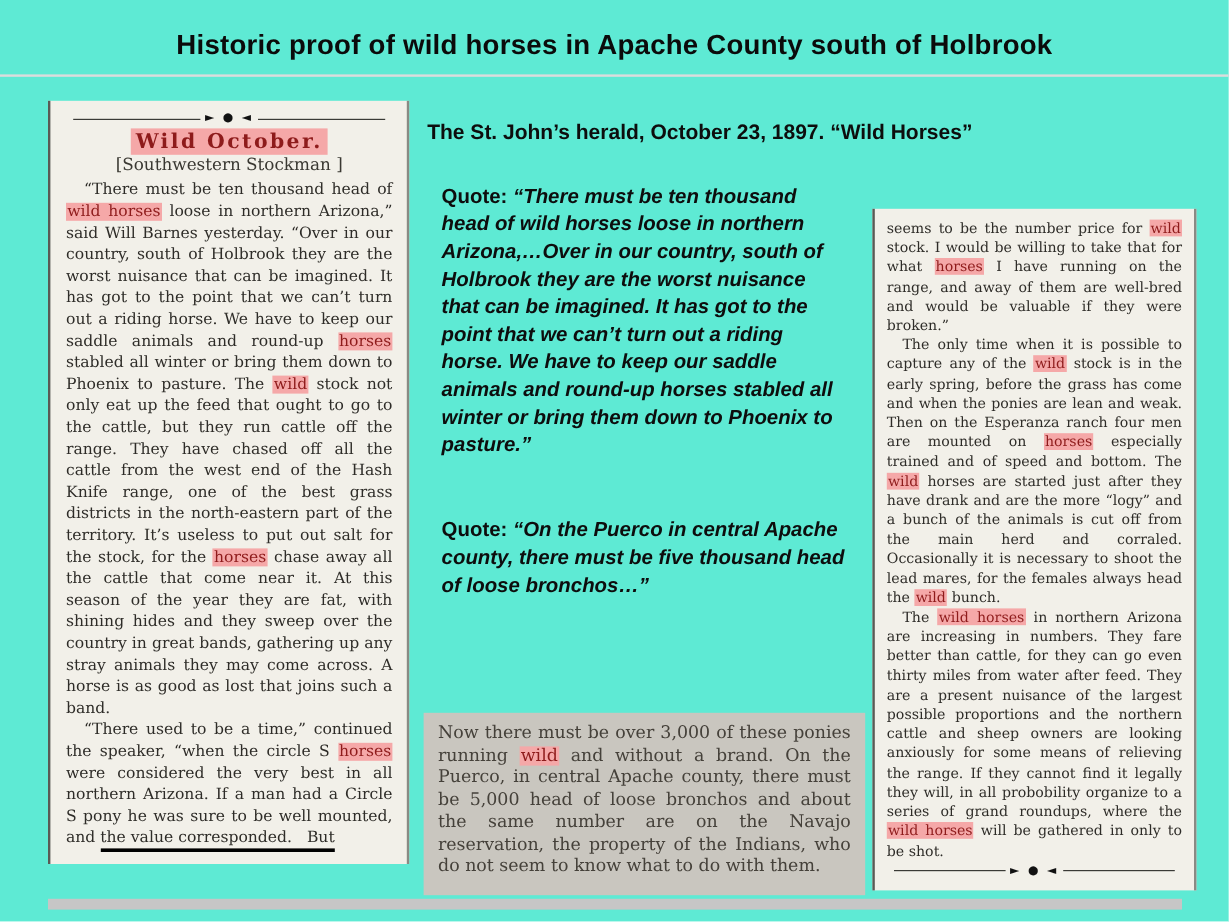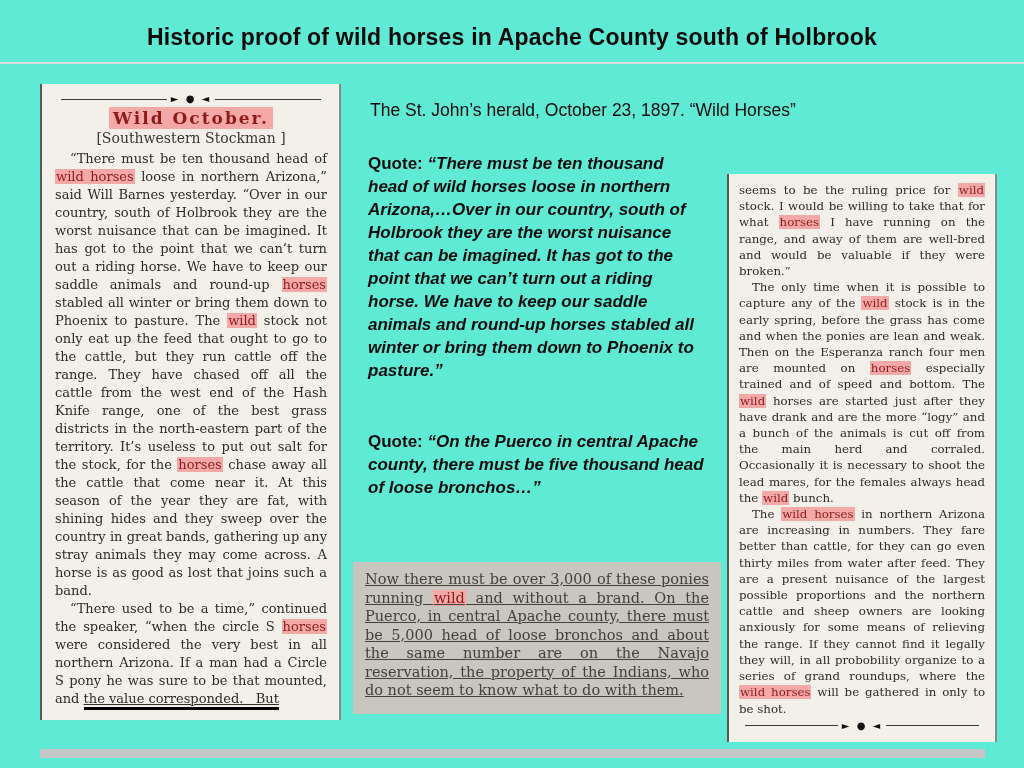--- a/index.html
+++ b/index.html
@@ -29,33 +29,33 @@
   .orn-glyphs{font-size:10px;color:#111;letter-spacing:2px;line-height:10px;}
 
   .clip-headline{text-align:center;font-size:17px;font-weight:bold;letter-spacing:2px;margin:2px 0 2px 0;}
   .clip-headline .hl{padding:1px 4px;}
   .clip-attr{text-align:center;font-size:14px;margin:0 0 4px 0;color:#3a3832;}
 
   .np{ text-align:justify;font-size:13px;line-height:18px;margin:0;text-indent:15px;}
   .np-right{text-align:justify;font-size:11.8px;line-height:16.2px;margin:0;}
   .indent{text-indent:13px;}
   .hl{background:var(--highlight_bg);color:var(--highlight_text);padding:0 1px;}
-  .ul{border-bottom:3.5px solid #000;padding-bottom:1px;text-decoration:underline;}
+  .ul{border-bottom:3.5px solid #000;padding-bottom:1px;}
 
-  .mid-heading{position:absolute;left:370px;top:100px;width:600px;
-    font-size:17.5px;font-weight:normal;color:#0d0d0d;}
+  .mid-heading{position:absolute;left:356px;top:100px;width:600px;
+    font-size:17.5px;font-weight:bold;color:#0d0d0d;}
   .quote{position:absolute;left:368px;width:336px;font-size:17px;font-weight:bold;
     line-height:23px;color:#0d0d0d;}
   .quote-1{top:152px;}
   .quote-2{top:430px;}
   .quote-text{font-style:italic;}
 
-  .clip-bottom{position:absolute;left:353px;top:562px;width:368px;height:152px;
+  .clip-bottom{position:absolute;left:353px;top:594px;width:368px;height:152px;
     background:var(--paper_dark_bg);color:#45413a;font-family:"DejaVu Serif",serif;
-    padding:8px 12px;box-sizing:border-box;overflow:hidden;text-decoration:underline;}
+    padding:8px 12px;box-sizing:border-box;overflow:hidden;}
   .clip-bottom p{margin:0;text-align:justify;font-size:14.5px;line-height:18.5px;}
 
   .right-ornament{margin-top:2px;}
   .bottom-bar{position:absolute;left:40px;top:749px;width:945px;height:9px;background:var(--bar);}
 </style>
 </head>
 <body>
 
 <div class="slide">
 
@@ -66,39 +66,39 @@
     <div class="ornament">
       <span class="orn-line"></span>
         <span class="orn-glyphs">► ● ◄</span>
         <span class="orn-line"></span>
     </div>
     <div class="clip-headline">
       <span class="hl">Wild October.</span>
     </div>
     <div class="clip-attr">[Southwestern Stockman ]</div>
     <p class="np"><span>“There must be ten thousand head of </span><span class="hl">wild horses</span><span> loose in northern Arizona,” said Will Barnes yesterday. “Over in our country, south of Holbrook they are the worst nuisance that can be imagined. It has got to the point that we can’t turn out a riding horse. We have to keep our saddle animals and round-up </span><span class="hl">horses</span><span> stabled all winter or bring them down to Phoenix to pasture. The </span><span class="hl">wild</span><span> stock not only eat up the feed that ought to go to the cattle, but they run cattle off the range. They have chased off all the cattle from the west end of the Hash Knife range, one of the best grass districts in the north-eastern part of the territory. It’s useless to put out salt for the stock, for the </span><span class="hl">horses</span><span> chase away all the cattle that come near it. At this season of the year they are fat, with shining hides and they sweep over the country in great bands, gathering up any stray animals they may come across. A horse is as good as lost that joins such a band.</span></p>
-    <p class="np"><span>“There used to be a time,” continued the speaker, “when the circle S </span><span class="hl">horses</span><span> were considered the very best in all northern Arizona. If a man had a Circle S pony he was sure to be that mounted, and </span><span class="ul">the value corresponded.&nbsp;&nbsp;&nbsp;But</span></p>
+    <p class="np"><span>“There used to be a time,” continued the speaker, “when the circle S </span><span class="hl">horses</span><span> were considered the very best in all northern Arizona. If a man had a Circle S pony he was sure to be well mounted, and </span><span class="ul">the value corresponded.&nbsp;&nbsp;&nbsp;But</span></p>
   </div>
 
   <div class="mid-heading">The St. John’s herald, October 23, 1897. “Wild Horses”</div>
 
   <div class="quote quote-2">
     <span>Quote: </span><span class="quote-text">“On the Puerco in central Apache county, there must be five thousand head of loose bronchos…”</span>
   </div>
 
   <div class="quote quote-1">
     <span>Quote: </span><span class="quote-text">“There must be ten thousand head of wild horses loose in northern Arizona,…Over in our country, south of Holbrook they are the worst nuisance that can be imagined. It has got to the point that we can’t turn out a riding horse. We have to keep our saddle animals and round-up horses stabled all winter or bring them down to Phoenix to pasture.”</span>
   </div>
 
   <div class="clip-bottom">
     <p><span>Now there must be over 3,000 of these ponies running </span><span class="hl">wild</span><span> and without a brand. On the Puerco, in central Apache county, there must be 5,000 head of loose bronchos and about the same number are on the Navajo reservation, the property of the Indians, who do not seem to know what to do with them.</span></p>
   </div>
 
   <div class="clip clip-right">
-    <p class="np-right"><span>seems to be the ruling price for </span><span class="hl">wild</span><span> stock. I would be willing to take that for what </span><span class="hl">horses</span><span> I have running on the range, and away of them are well-bred and would be valuable if they were broken.”</span></p>
+    <p class="np-right"><span>seems to be the number price for </span><span class="hl">wild</span><span> stock. I would be willing to take that for what </span><span class="hl">horses</span><span> I have running on the range, and away of them are well-bred and would be valuable if they were broken.”</span></p>
     <p class="np-right indent"><span>The only time when it is possible to capture any of the </span><span class="hl">wild</span><span> stock is in the early spring, before the grass has come and when the ponies are lean and weak. Then on the Esperanza ranch four men are mounted on </span><span class="hl">horses</span><span> especially trained and of speed and bottom. The </span><span class="hl">wild</span><span> horses are started just after they have drank and are the more “logy” and a bunch of the animals is cut off from the main herd and corraled. Occasionally it is necessary to shoot the lead mares, for the females always head the </span><span class="hl">wild</span><span> bunch.</span></p>
     <p class="np-right indent"><span>The </span><span class="hl">wild horses</span><span> in northern Arizona are increasing in numbers. They fare better than cattle, for they can go even thirty miles from water after feed. They are a present nuisance of the largest possible proportions and the northern cattle and sheep owners are looking anxiously for some means of relieving the range. If they cannot find it legally they will, in all probobility organize to a series of grand roundups, where the </span><span class="hl">wild horses</span><span> will be gathered in only to be shot.</span></p>
     <div class="ornament right-ornament">
       <span class="orn-line"></span>
         <span class="orn-glyphs">► ● ◄</span>
         <span class="orn-line"></span>
     </div>
   </div>
 
   <div class="bottom-bar"></div>

